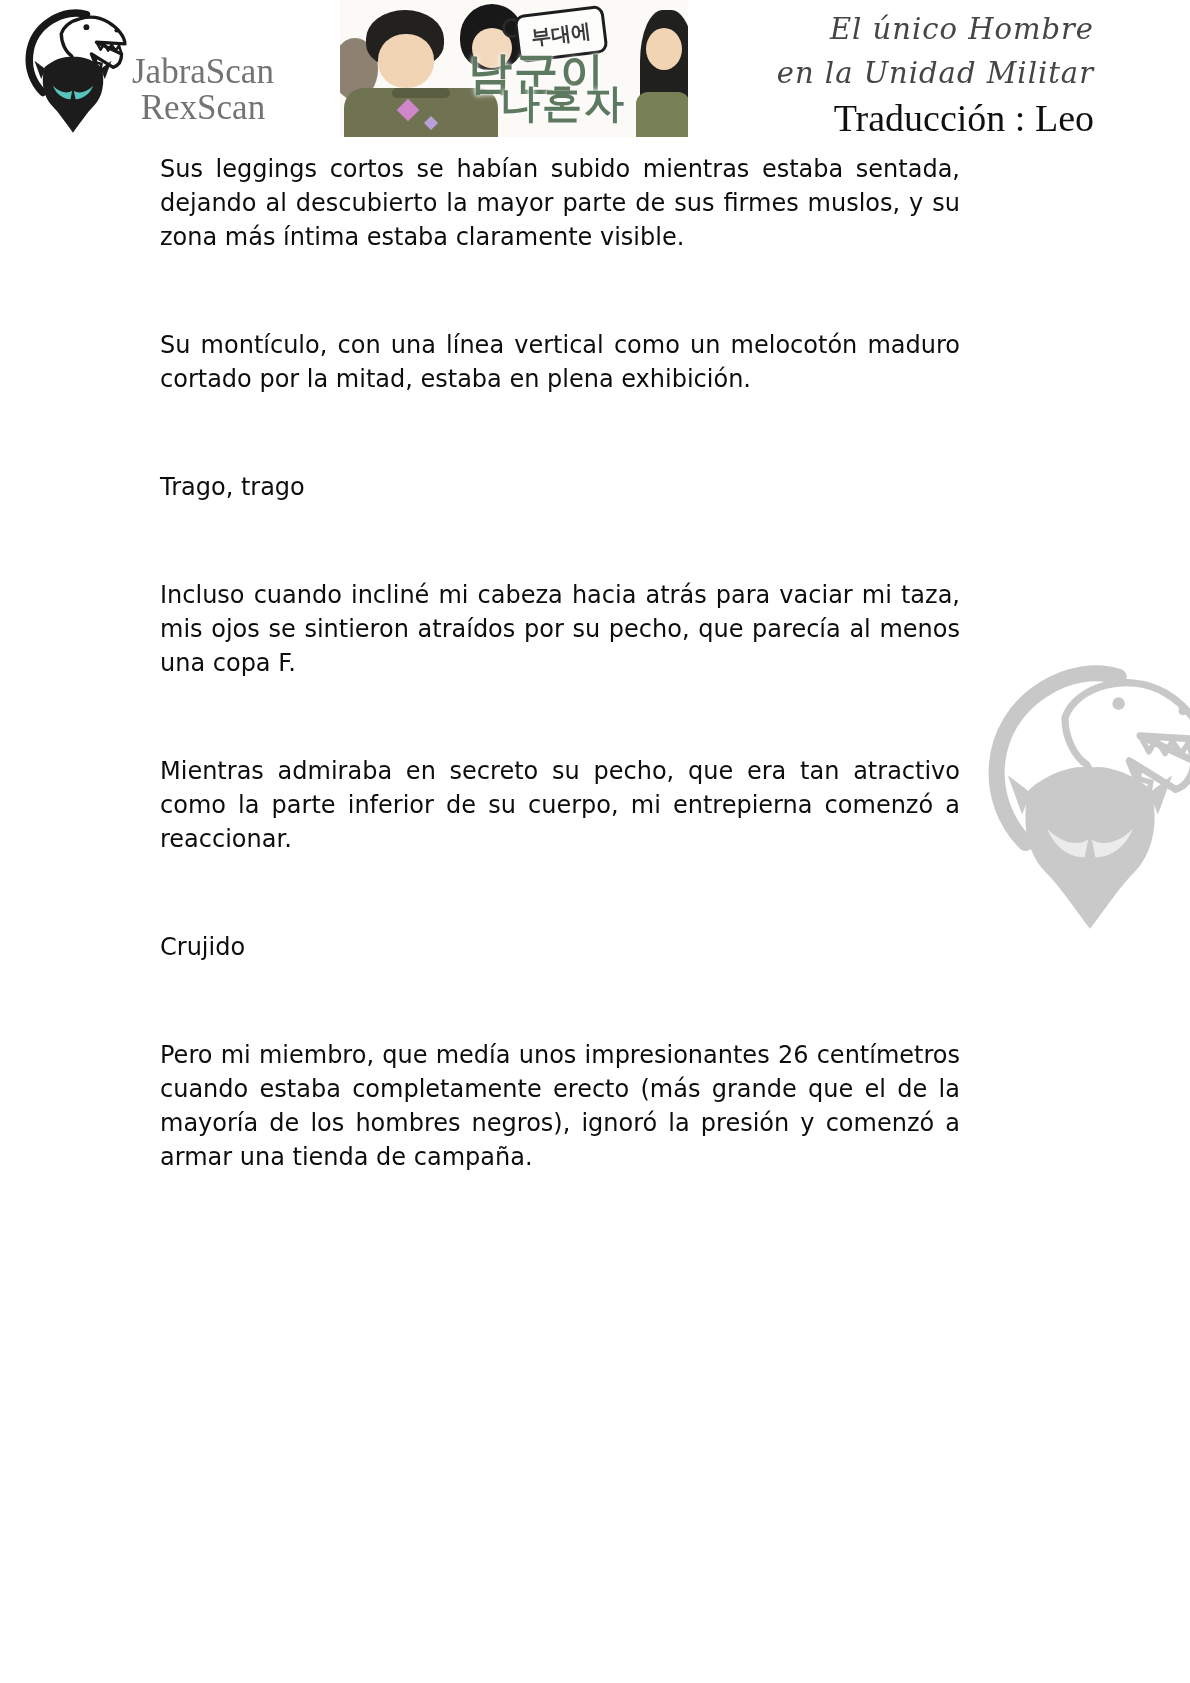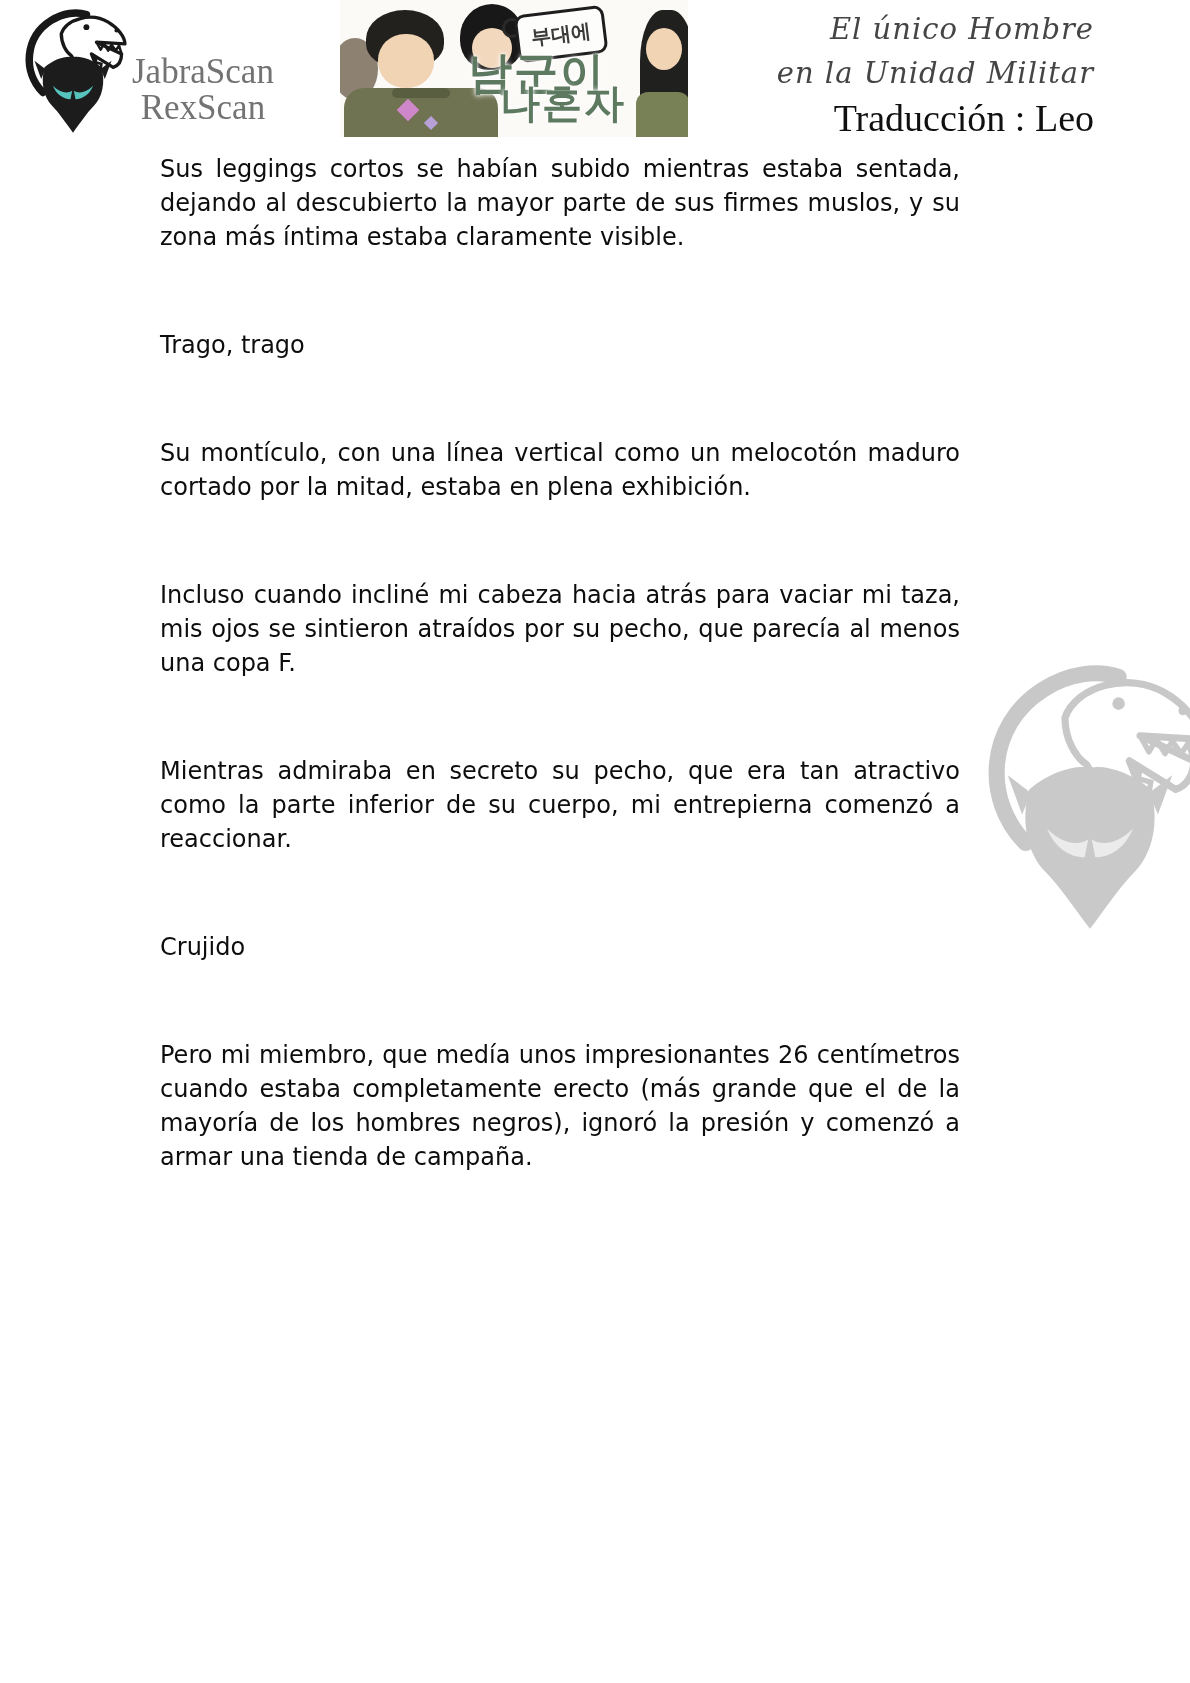--- a/index.html
+++ b/index.html
@@ -129,22 +129,22 @@
     <div class="series-title">
       <div class="hand">El único Hombre</div>
       <div class="hand">en la Unidad Militar</div>
       <div class="credit">Traducción : Leo</div>
     </div>
 
   </header>
 
   <main class="content">
     <p>Sus leggings cortos se habían subido mientras estaba sentada, dejando al descubierto la mayor parte de sus firmes muslos, y su zona más íntima estaba claramente visible.</p>
+    <p>Su montículo, con una línea vertical como un melocotón maduro cortado por la mitad, estaba en plena exhibición.</p>
     <p>Trago, trago</p>
-    <p>Su montículo, con una línea vertical como un melocotón maduro cortado por la mitad, estaba en plena exhibición.</p>
     <p>Incluso cuando incliné mi cabeza hacia atrás para vaciar mi taza, mis ojos se sintieron atraídos por su pecho, que parecía al menos una copa F.</p>
     <p>Mientras admiraba en secreto su pecho, que era tan atractivo como la parte inferior de su cuerpo, mi entrepierna comenzó a reaccionar.</p>
     <p>Crujido</p>
     <p>Pero mi miembro, que medía unos impresionantes 26 centímetros cuando estaba completamente erecto (más grande que el de la mayoría de los hombres negros), ignoró la presión y comenzó a armar una tienda de campaña.</p>
   </main>
 
   <div class="watermark">
     <span>
       <svg viewBox="0 0 140 160" xmlns="http://www.w3.org/2000/svg">
         <path d="M34 108 C 10 84 12 42 44 22 C 58 13 74 11 86 15" fill="none" stroke="#181818" stroke-width="9" stroke-linecap="round"></path>

